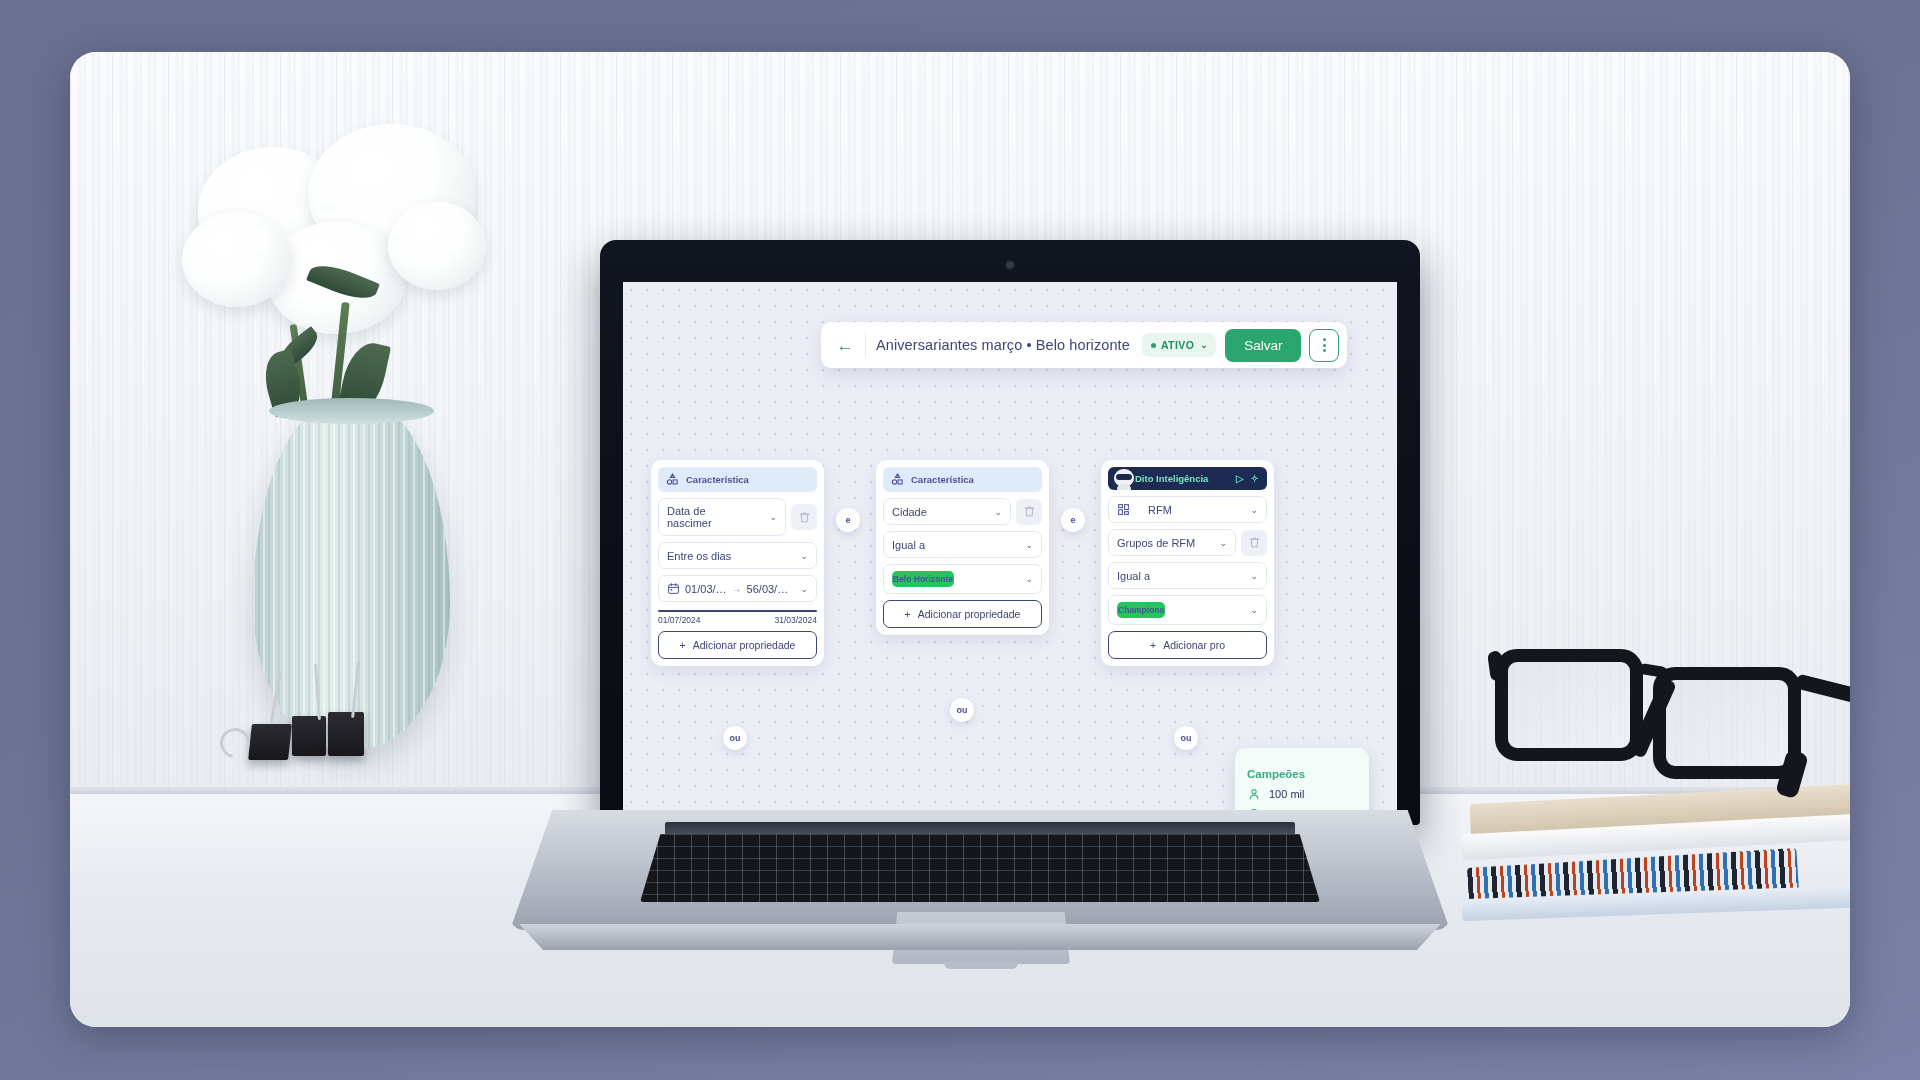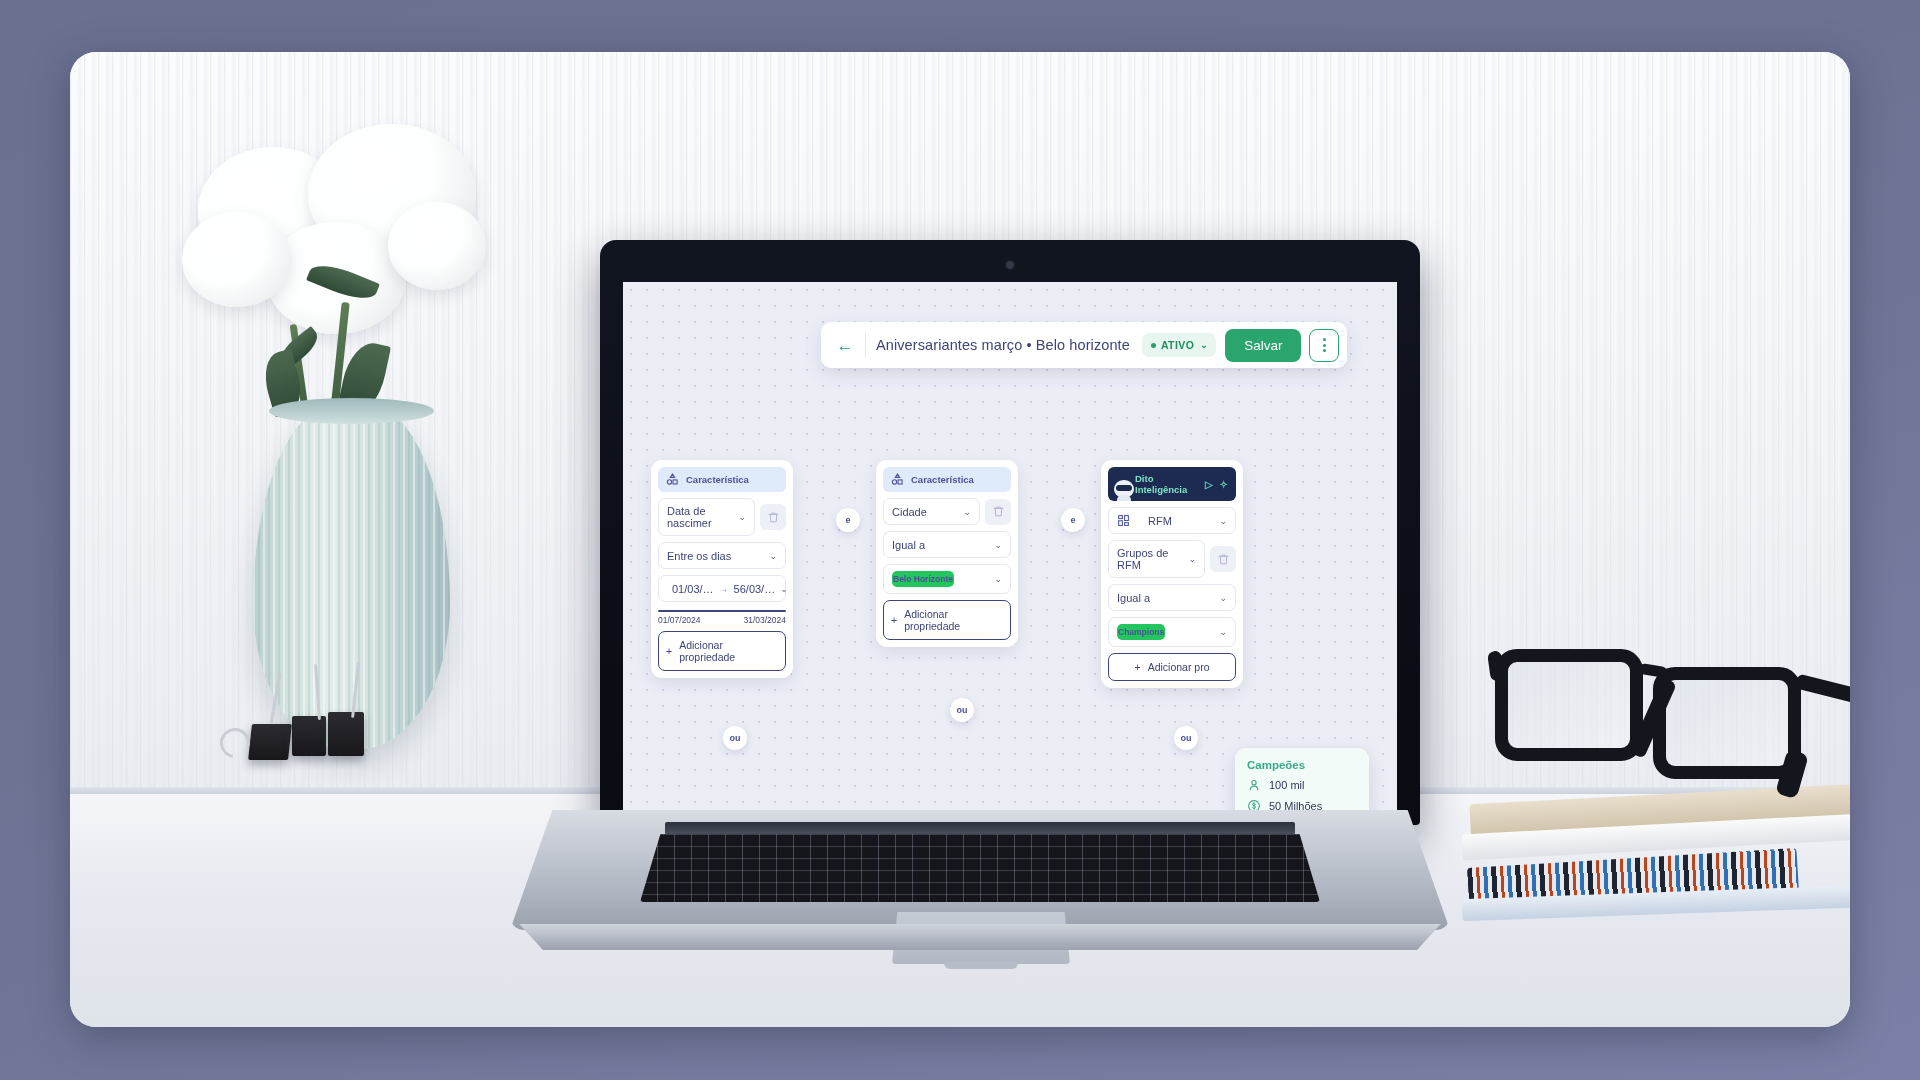--- a/index.html
+++ b/index.html
@@ -169,21 +169,21 @@
   }
   #kebab-btn{
     margin-left:8px; width:30px; height:33px; border:1.4px solid #2aa56e; border-radius:8px;
     background:#fff; display:flex; flex-direction:column; align-items:center; justify-content:center;
     gap:2.5px; cursor:pointer;
   }
   #kebab-btn i{ width:3px;height:3px;border-radius:50%;background:#2aa56e;display:block; }
 
   
   .card{
-    position:absolute; width:142px;
+    position:absolute; width:173px;
     background:#fff; border-radius:11px;
     box-shadow:0 5px 16px rgba(60,70,110,.13);
     padding:7px; display:flex; flex-direction:column; gap:6px;
   }
   .card-head{
     display:flex; align-items:center; gap:7px;
     background:#dfeafb; border-radius:6px; padding:6px 8px;
     font-size:9.5px; color:#4b5296; font-weight:600;
   }
   .card-head.ai{
@@ -231,21 +231,21 @@
   .conn{
     position:absolute; width:24px; height:24px; border-radius:50%;
     background:#fff; box-shadow:0 3px 9px rgba(60,70,110,.16);
     display:flex; align-items:center; justify-content:center;
     font-size:9px; color:#4b5296; font-weight:600; cursor:pointer;
   }
 
   
   #tooltip{
     position:absolute; left:612px; top:466px; width:134px;
-    background:#f2fbf8; border-radius:11px; padding:11px 12px;
+    background:#f2fbf8; border-radius:11px; padding:20px 12px;
     box-shadow:0 6px 18px rgba(60,80,110,.18);
     display:flex; flex-direction:column; gap:7px;
   }
   #tt-title{ font-size:11.5px; color:#3aa98a; font-weight:600; }
   .tt-row{ display:flex; align-items:center; gap:8px; font-size:11px; color:#2f3659; }
   .tt-ic{ width:14px; height:14px; color:#3aa98a; flex:none; }
 
   
   #logo{
     position:absolute; left:1505px; top:902px; width:330px; height:112px;

